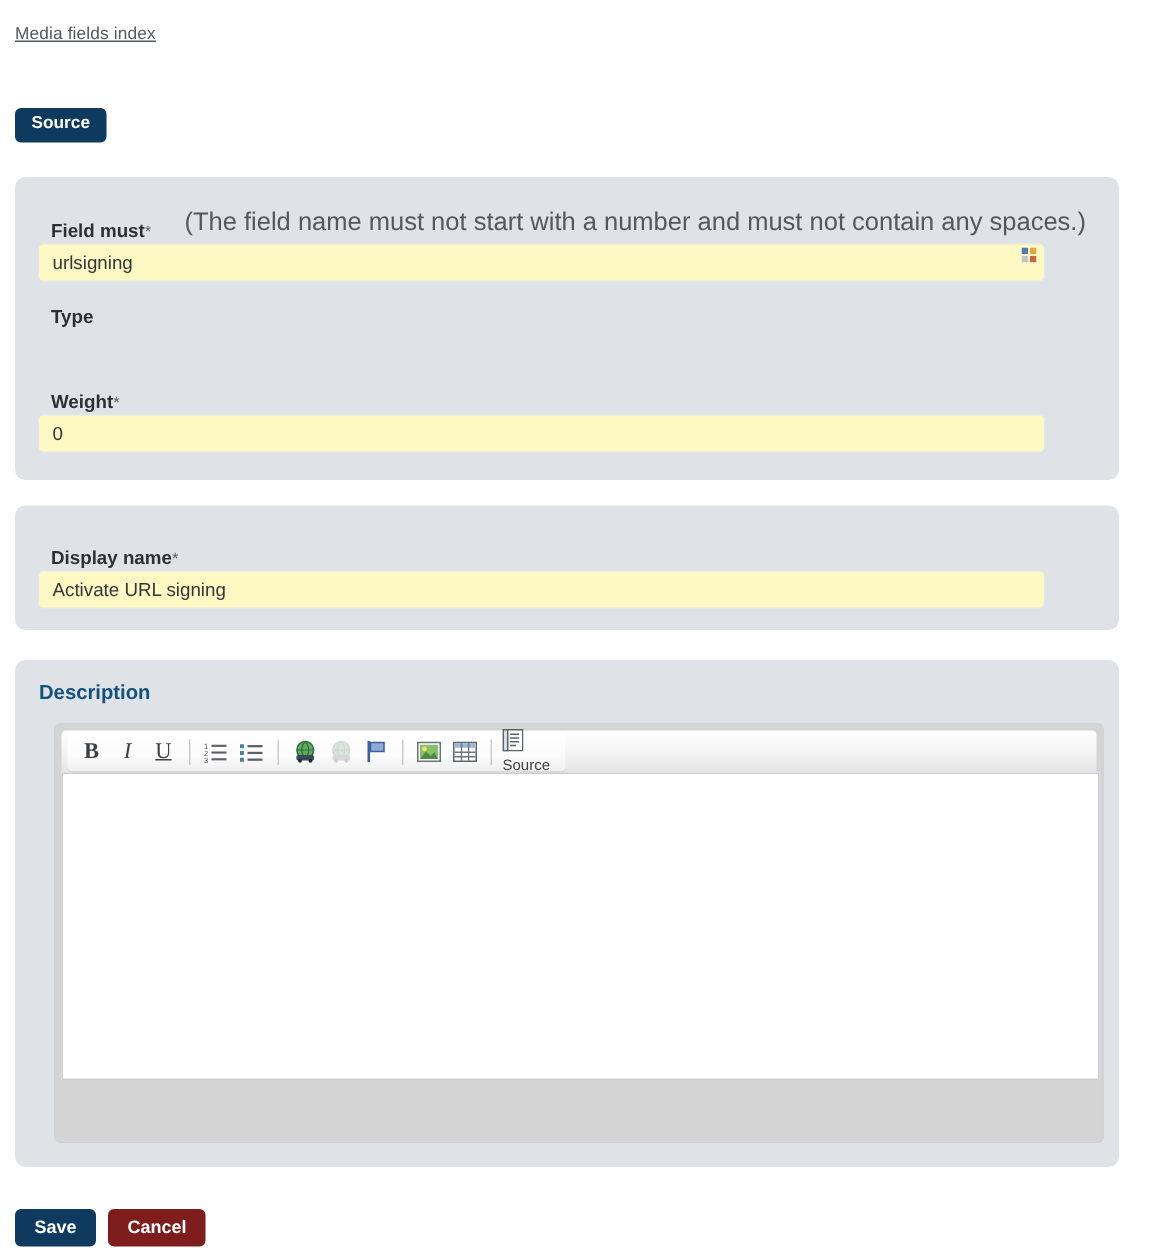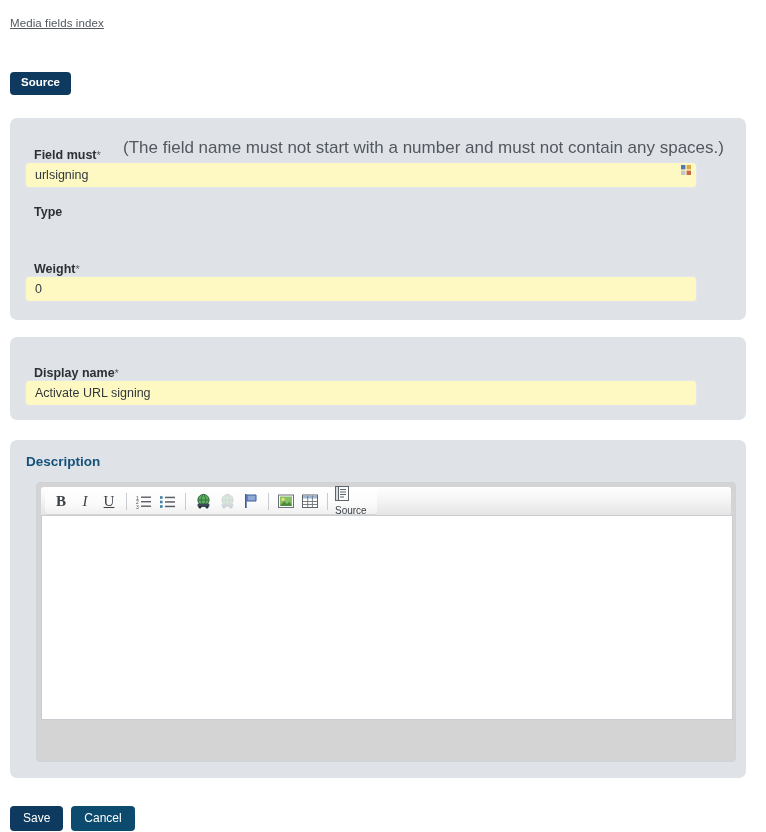--- a/index.html
+++ b/index.html
@@ -129,27 +129,27 @@
   .cke-foot {
     position: absolute; left: 4px; top: 238px;
     width: 692px; height: 34px;
     background: #d4d4d4;
   }
 
   
   .actions { position: absolute; left: 10px; top: 806px; display: flex; gap: 8px; }
   .btn {
     font-family: "Liberation Sans", sans-serif;
-    font-size: 12px; font-weight: normal;
+    font-size: 12px; font-weight: bold;
     border: none; border-radius: 4px;
     padding: 6px 13px 7px 13px; line-height: 1;
     cursor: pointer;
   }
   .btn-save   { background: #0f3a5f; color: #ffffff; }
-  .btn-cancel { background: #0c4a6e; color: #ffffff; }
+  .btn-cancel { background: #7f1d1d; color: #ffffff; }
 </style>
 </head>
 <body>
 
 <div class="page">
 
   <a class="breadcrumb" href="#">Media fields index</a>
 
 
   <span class="lang-badge">Source</span>

